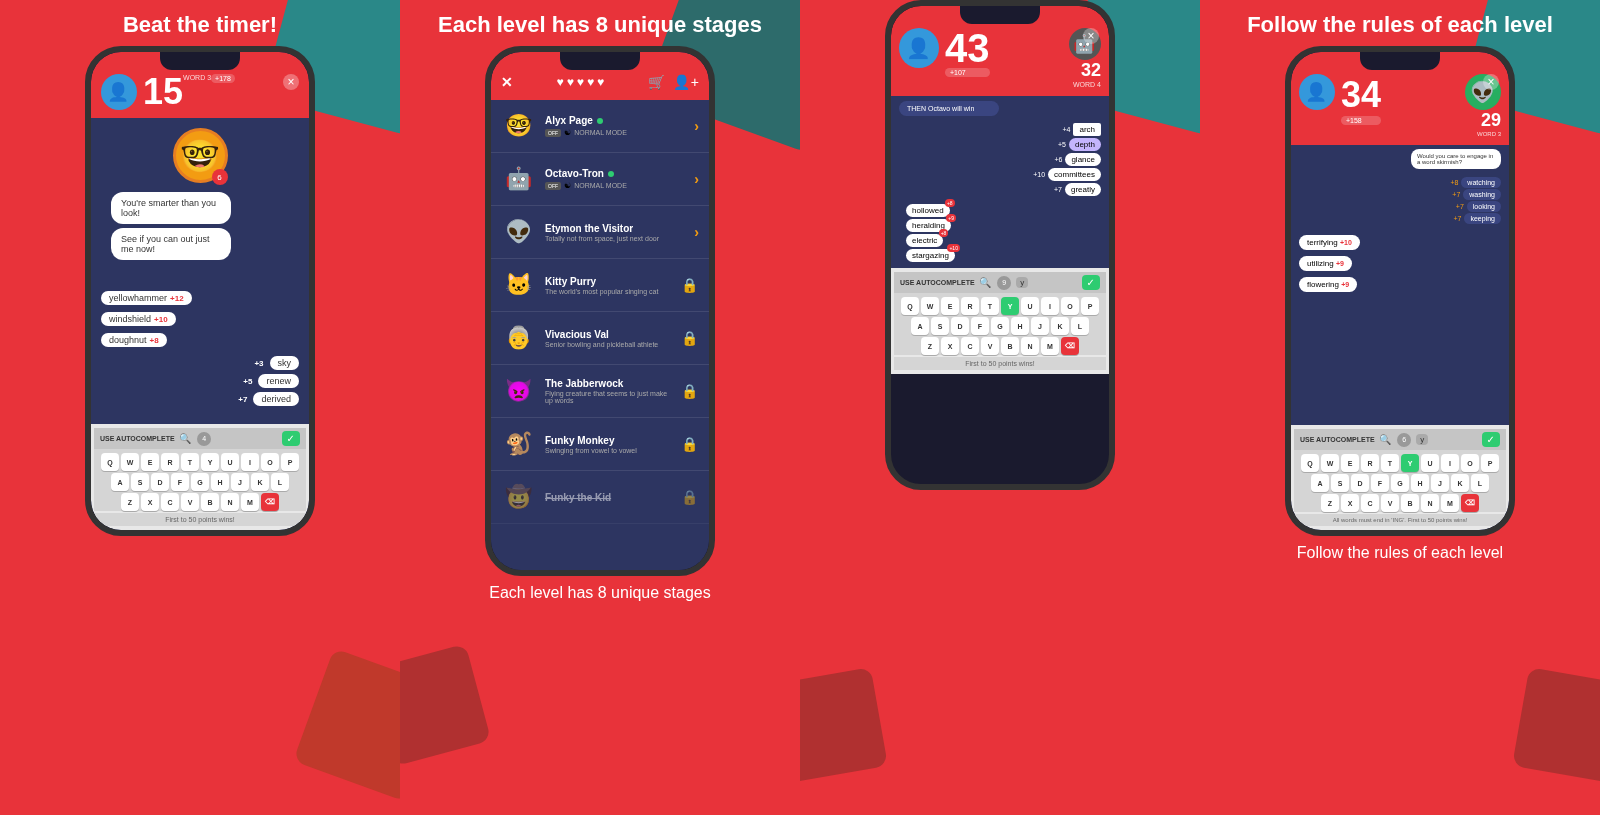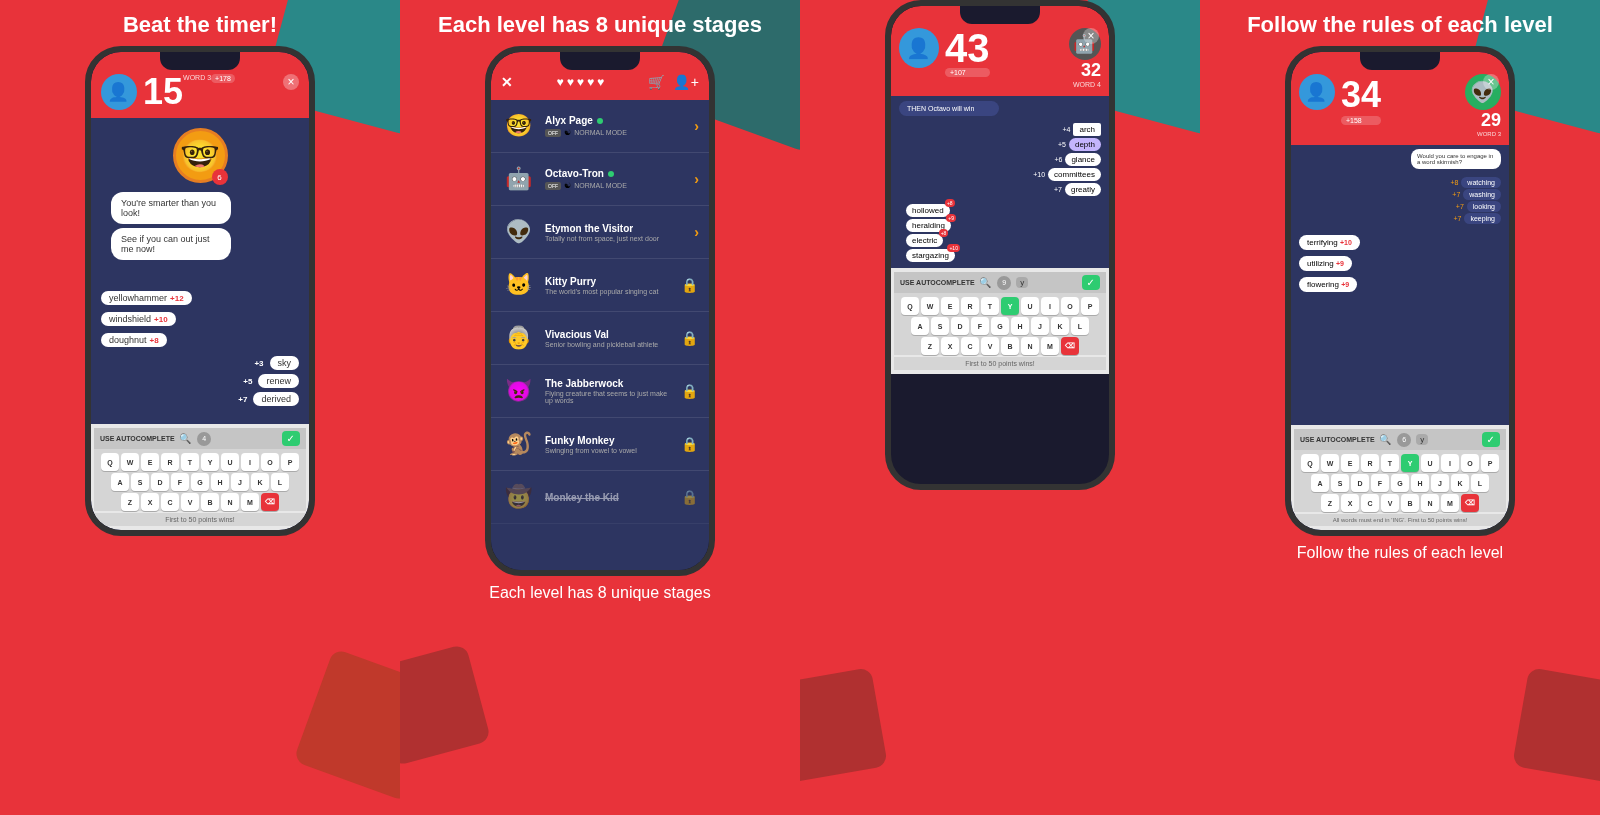--- a/index.html
+++ b/index.html
@@ -820,21 +820,21 @@
                 </div>
               <div class="opponent-desc">Swinging from vowel to vowel</div>
             </div>
             <span class="lock-icon">🔒</span>
           </div>
 
           <div class="opponent-item" style="opacity:0.5;">
             <div class="opponent-avatar">🤠</div>
             <div class="opponent-info">
               <div class="opponent-name" style="text-decoration:line-through;">
-                  <span>Monkey the Kid</span>
+                  <span>Funky the Kid</span>
                 </div>
             </div>
             <span class="lock-icon">🔒</span>
           </div>
         </div>
       </div>
     </div>
     <div class="panel-sub-caption">Each level has 8 unique stages</div>
   </div>
 </div>

